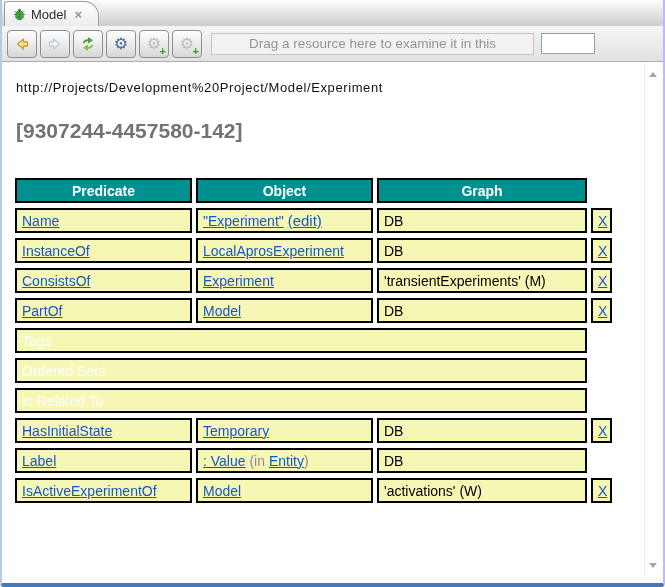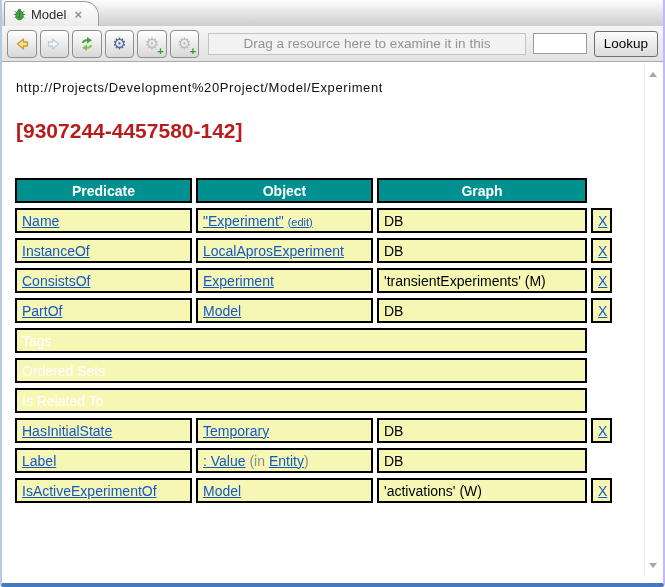--- a/index.html
+++ b/index.html
@@ -31,32 +31,32 @@
   .dragfield { width:323px; height:22px; margin-left:6px; background:#F2F2F2; border:1px solid #C3C3C3;
                color:#939393; font-size:13.5px; text-align:center; font-family:"Liberation Sans",sans-serif; }
   .lookupfield { width:54px; height:21px; margin-left:7px; border:1px solid #93A0AC; background:#fff;
                  padding:0 4px; font-size:13px; font-family:"Liberation Sans",sans-serif; }
   .lookupbtn { margin-left:7px; height:26px; padding:0 9px; font-size:13.5px; color:#000;
                border:1px solid #6F6F6F; border-radius:3px; background:linear-gradient(#FDFDFD,#DBDBDB); cursor:pointer; }
 
   
   .content { flex:1; background:#fff; padding:18px 14px 0 14px; overflow:hidden; }
   .uri { font-family:Liberation Sans, sans-serif; font-size:13px; color:#111; letter-spacing:0.6px; }
-  .resid { margin-top:24px; font-size:21px; font-weight:bold; color:#b91c1c; }
+  .resid { margin-top:24px; font-size:21px; font-weight:bold; color:#737373; }
 
   table.stmt { margin-top:30px; margin-left:-5px; border-collapse:separate; border-spacing:4px 5px; table-layout:fixed; width:597px; }
   table.stmt th { background:var(--c-header); color:#fff; border:2px solid #000; font-size:14px; font-weight:bold;
                   padding:2px 16px; height:25px; }
   table.stmt td { border:2px solid #000; font-size:14px; padding:1px 5px; background:var(--c-cell);
                   height:25px; vertical-align:middle; white-space:nowrap; overflow:hidden; }
   td.section { background:var(--c-section); color:#fff; padding:3px 7px; height:27px; font-size:14.5px; }
   td.xcell { background:#D8D8D8; text-align:center; padding:1px 2px; }
   td.highlight { background:var(--c-highlight); }
   a.lnk { color:var(--c-link); text-decoration:underline; cursor:pointer; }
-  a.lnk.small { font-size:11px; }
+  a.lnk.small { font-size:15px; }
   span.muted { color:#8C8C8C; }
 
   
   .scrollbar { position:absolute; top:63px; right:2px; bottom:6px; width:17px; background:#FFFFFF;
                border-left:1px solid #ECECEC; }
   .sb-up { position:absolute; top:9px; left:4px; width:0; height:0;
            border-left:4.5px solid transparent; border-right:4.5px solid transparent; border-bottom:5px solid #A5A5A5; }
   .sb-down { position:absolute; bottom:9px; left:4px; width:0; height:0;
            border-left:4.5px solid transparent; border-right:4.5px solid transparent; border-top:5px solid #A5A5A5; }
 </style>
@@ -120,21 +120,20 @@
     <div class="tbtn">
       <span class="gear disabled">⚙</span>
       <span class="plusbadge">+</span>
     </div>
     <div class="tbtn">
       <span class="gear disabled">⚙</span>
       <span class="plusbadge">+</span>
     </div>
     <input class="dragfield" readonly="" value="Drag a resource here to examine it in this" style="">
     <input class="lookupfield" value="" style="">
-    <button class="lookupbtn">Lookup</button>
   </div>
 
   <div class="content">
     <div class="uri">http://Projects/Development%20Project/Model/Experiment</div>
     <div class="resid">[9307244-4457580-142]</div>
 
     <table class="stmt">
       <colgroup>
           <col style="width:177px">
           <col style="width:177px">

